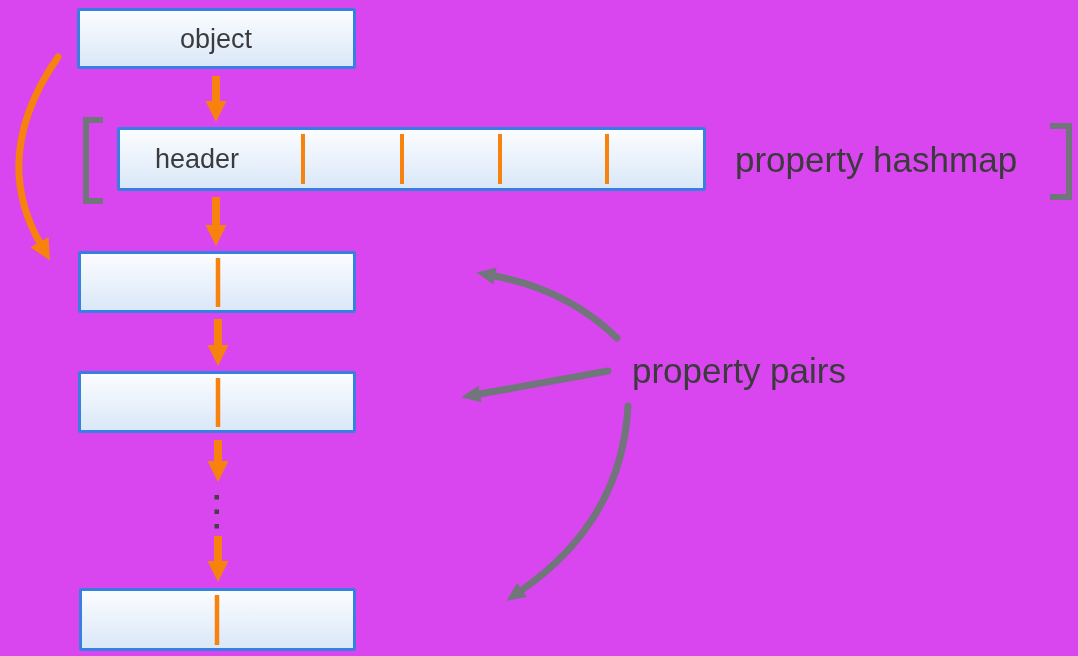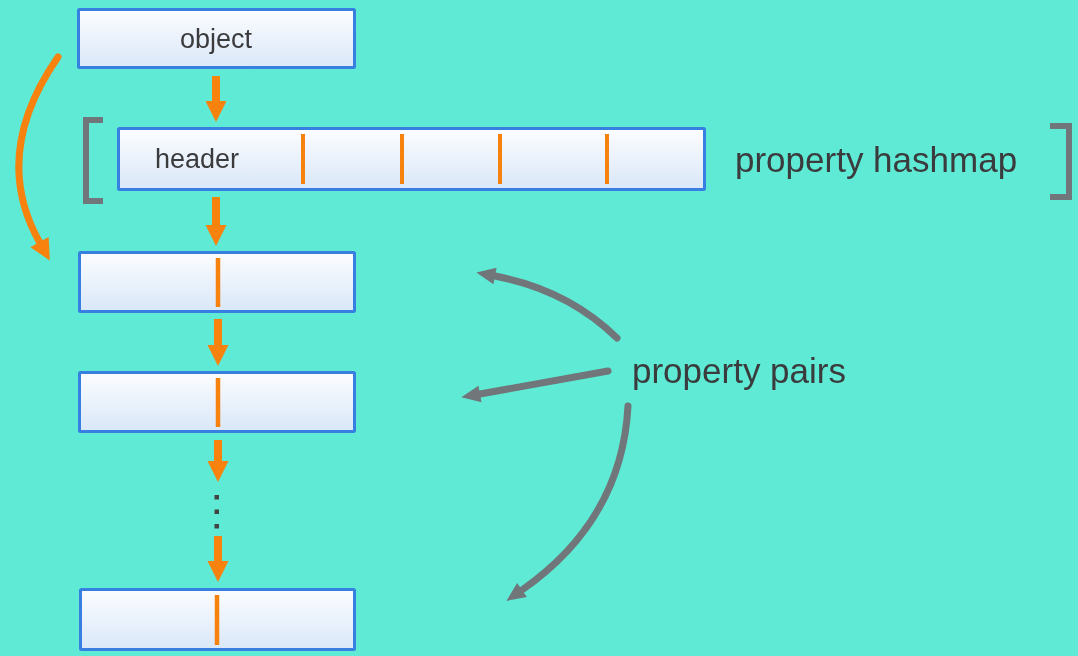--- a/index.html
+++ b/index.html
@@ -5,21 +5,21 @@
   html, body {
     margin: 0;
     padding: 0;
     background: #ffffff;
     font-family: "Liberation Sans", sans-serif;
   }
   .canvas {
     position: relative;
     width: 1078px;
     height: 656px;
-    background: #5eead4;
+    background: #d946ef;
     overflow: hidden;
   }
   svg { display: block; }
   .box-label {
     font-family: "Liberation Sans", sans-serif;
     font-size: 27px;
     fill: #3b3b3d;
   }
   .big-label {
     font-family: "Liberation Sans", sans-serif;

